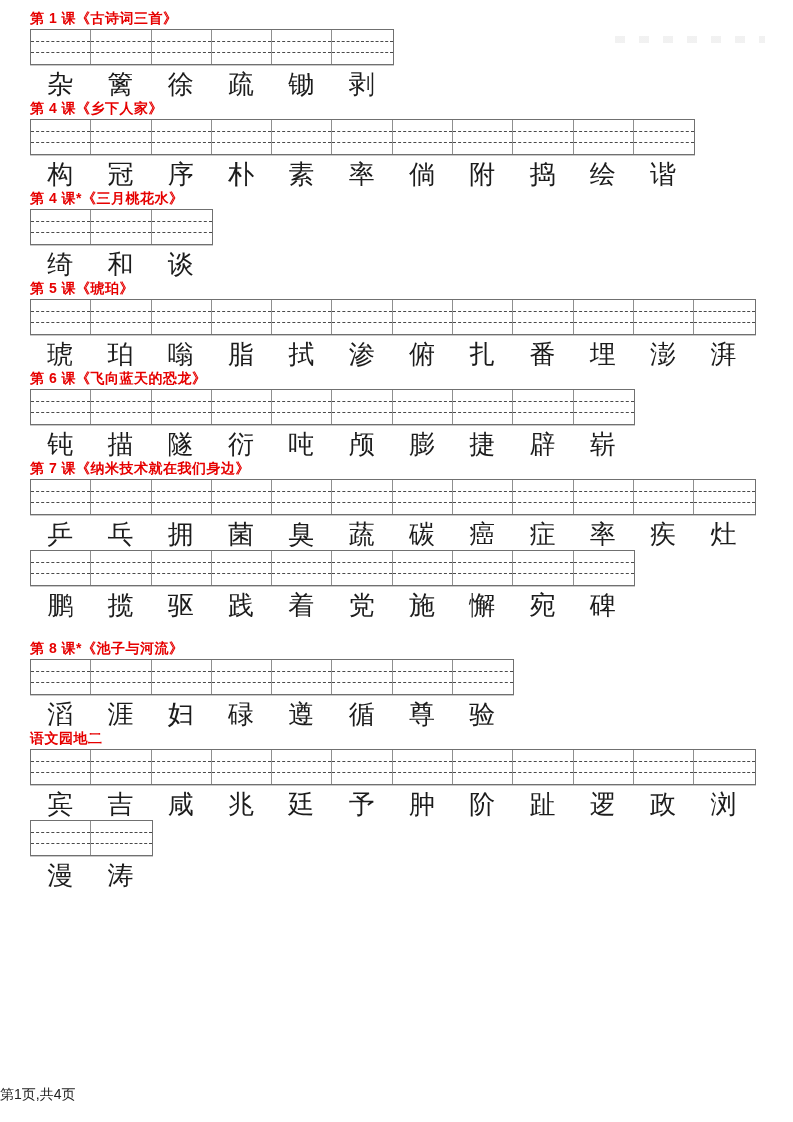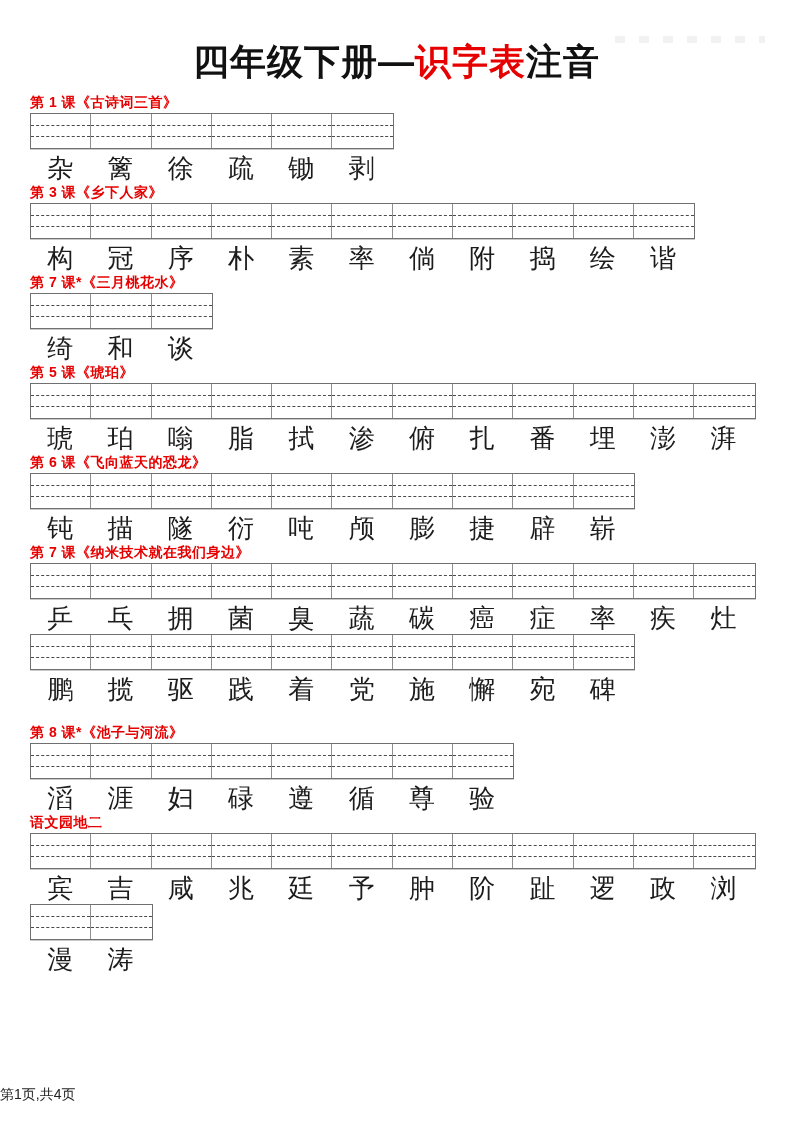--- a/index.html
+++ b/index.html
@@ -68,39 +68,38 @@
     font-size:14px;color:#222;
     font-family:"Liberation Sans","DejaVu Sans",sans-serif;
   }
 </style>
 </head>
 <body>
 
 <div class="page">
   <div class="watermark"></div>
 
-  <h1 class="title"><span>四年级下册—</span><span class="red">识字表</span><span>注音</span></h1>
 
   <div class="content" id="sections">
       <section class="sec"><div class="sec-header">第 1 课《古诗词三首》</div><div class="grid">
           <div class="cell"></div>
           <div class="cell"></div>
           <div class="cell"></div>
           <div class="cell"></div>
           <div class="cell"></div>
           <div class="cell"></div>
         </div><div class="chars">
           <span class="char">杂</span>
           <span class="char">篱</span>
           <span class="char">徐</span>
           <span class="char">疏</span>
           <span class="char">锄</span>
           <span class="char">剥</span>
         </div></section>
-      <section class="sec"><div class="sec-header">第 3 课《乡下人家》</div><div class="grid">
+      <section class="sec"><div class="sec-header">第 4 课《乡下人家》</div><div class="grid">
           <div class="cell"></div>
           <div class="cell"></div>
           <div class="cell"></div>
           <div class="cell"></div>
           <div class="cell"></div>
           <div class="cell"></div>
           <div class="cell"></div>
           <div class="cell"></div>
           <div class="cell"></div>
           <div class="cell"></div>
@@ -111,21 +110,21 @@
           <span class="char">序</span>
           <span class="char">朴</span>
           <span class="char">素</span>
           <span class="char">率</span>
           <span class="char">倘</span>
           <span class="char">附</span>
           <span class="char">捣</span>
           <span class="char">绘</span>
           <span class="char">谐</span>
         </div></section>
-      <section class="sec"><div class="sec-header">第 7 课*《三月桃花水》</div><div class="grid">
+      <section class="sec"><div class="sec-header">第 4 课*《三月桃花水》</div><div class="grid">
           <div class="cell"></div>
           <div class="cell"></div>
           <div class="cell"></div>
         </div><div class="chars">
           <span class="char">绮</span>
           <span class="char">和</span>
           <span class="char">谈</span>
         </div></section>
       <section class="sec"><div class="sec-header">第 5 课《琥珀》</div><div class="grid">
           <div class="cell"></div>

